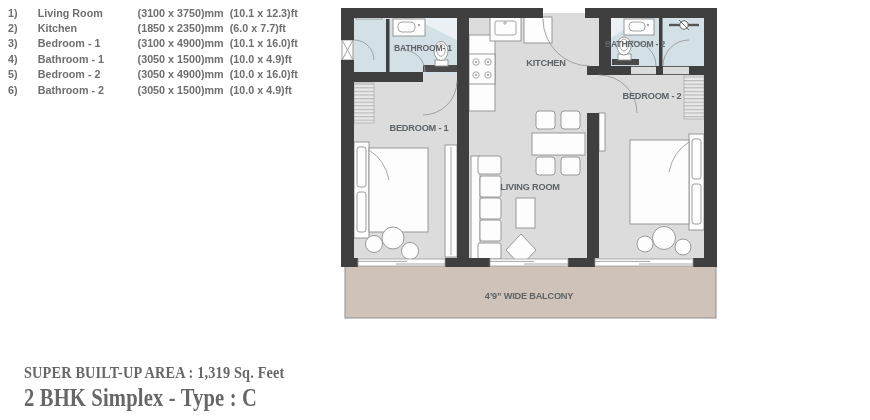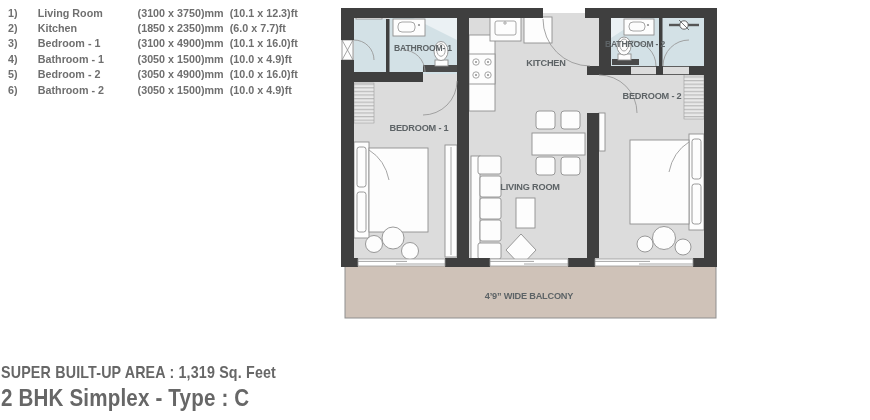--- a/index.html
+++ b/index.html
@@ -12,21 +12,21 @@
     font-family:"Liberation Sans", sans-serif; overflow:hidden;
   }
   
   #legend{
     position:absolute; left:8px; top:5px; width:330px;
     color:var(--legendtext); font-weight:bold; font-size:11.2px;
     transform:scaleX(0.96); transform-origin:left top; letter-spacing:0px;
   }
   .legend-row{display:grid; grid-template-columns:31px 104px 96px auto; height:15.4px; align-items:center;}
   
-  #footer{position:absolute; left:1px; top:363px; color:var(--titletext);}
+  #footer{position:absolute; left:24px; top:363px; color:var(--titletext);font-family:Liberation Serif, serif;}
   #footer .l1{font-size:17px; font-weight:bold; transform:scaleX(0.84); transform-origin:left top; white-space:nowrap; letter-spacing:0.2px;}
   #footer .l2{font-size:24.5px; font-weight:bold; transform:scaleX(0.84); transform-origin:left top; white-space:nowrap; margin-top:1px; letter-spacing:0.2px;}
   
   #plan{position:absolute; left:341px; top:8px;}
   .wall{fill:var(--wall); stroke:none;}
   .floor{fill:var(--floor);}
   .wet{fill:var(--wet);}
   .balc{fill:var(--balcony); stroke:var(--balcony-border); stroke-width:1;}
   .furn{fill:#fdfdfd; stroke:#8f8f8f; stroke-width:0.9;}
   .furn2{fill:none; stroke:#8f8f8f; stroke-width:0.8;}

